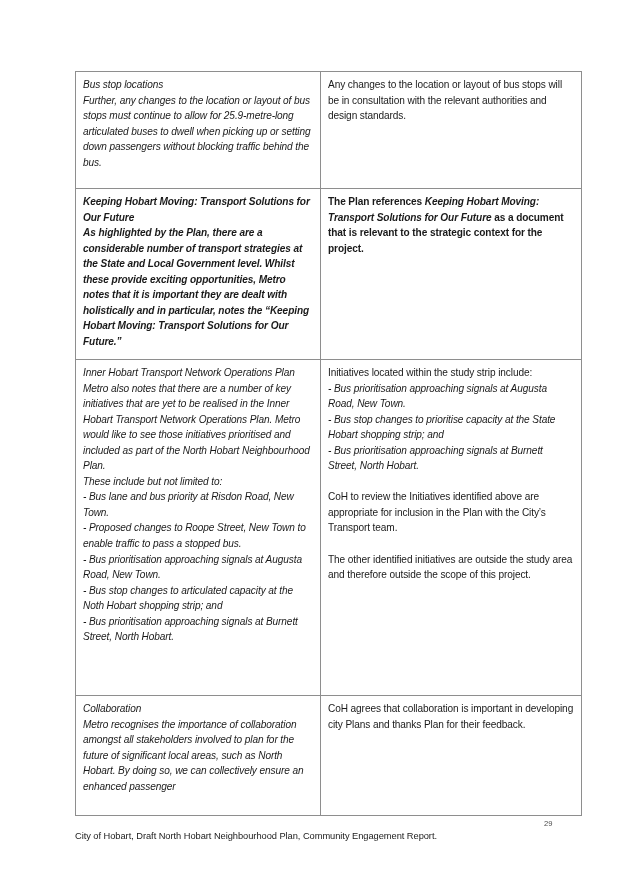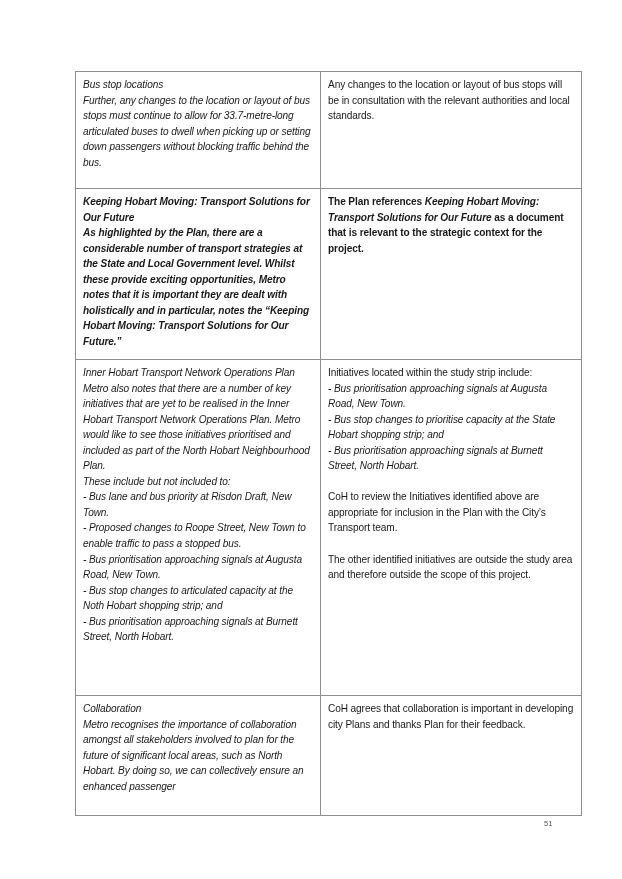--- a/index.html
+++ b/index.html
@@ -81,43 +81,43 @@
 <body>
 
 <div id="page">
 
   <table id="feedback-table">
     <tbody>
 
       <tr class="row-1">
         <td class="col-comment">
           <p class="para it">Bus stop locations</p>
-          <p class="para it">Further, any changes to the location or layout of bus stops must continue to allow for 33.7-metre-long articulated buses to dwell when picking up or setting down passengers without blocking traffic behind the bus.</p>
+          <p class="para it">Further, any changes to the location or layout of bus stops must continue to allow for 25.9-metre-long articulated buses to dwell when picking up or setting down passengers without blocking traffic behind the bus.</p>
         </td>
         <td class="col-response">
-          <p class="para ro">Any changes to the location or layout of bus stops will be in consultation with the relevant authorities and local standards.</p>
+          <p class="para ro">Any changes to the location or layout of bus stops will be in consultation with the relevant authorities and design standards.</p>
         </td>
       </tr>
 
       <tr class="row-2">
         <td class="col-comment">
           <p class="para it">Keeping Hobart Moving: Transport Solutions for Our Future</p>
           <p class="para it">As highlighted by the Plan, there are a considerable number of transport strategies at the State and Local Government level. Whilst these provide exciting opportunities, Metro notes that it is important they are dealt with holistically and in particular, notes the “Keeping Hobart Moving: Transport Solutions for Our Future.”</p>
         </td>
         <td class="col-response">
           <p class="para ro"><span>The Plan references </span><span class="it">Keeping Hobart Moving: Transport Solutions for Our Future</span><span> as a document that is relevant to the strategic context for the project.</span></p>
         </td>
       </tr>
 
       <tr class="row-3">
         <td class="col-comment">
           <p class="para it">Inner Hobart Transport Network Operations Plan</p>
           <p class="para it">Metro also notes that there are a number of key initiatives that are yet to be realised in the Inner Hobart Transport Network Operations Plan. Metro would like to see those initiatives prioritised and included as part of the North Hobart Neighbourhood Plan.</p>
-          <p class="para it">These include but not included to:</p>
-          <p class="para it">- Bus lane and bus priority at Risdon Draft, New Town.</p>
+          <p class="para it">These include but not limited to:</p>
+          <p class="para it">- Bus lane and bus priority at Risdon Road, New Town.</p>
           <p class="para it">- Proposed changes to Roope Street, New Town to enable traffic to pass a stopped bus.</p>
           <p class="para it">- Bus prioritisation approaching signals at Augusta Road, New Town.</p>
           <p class="para it">- Bus stop changes to articulated capacity at the Noth Hobart shopping strip; and</p>
           <p class="para it">- Bus prioritisation approaching signals at Burnett Street, North Hobart.</p>
         </td>
         <td class="col-response">
           <p class="para ro">Initiatives located within the study strip include:</p>
           <p class="para it">- Bus prioritisation approaching signals at Augusta Road, New Town.</p>
           <p class="para it">- Bus stop changes to prioritise capacity at the State Hobart shopping strip; and</p>
           <p class="para it">- Bus prioritisation approaching signals at Burnett Street, North Hobart.</p>
@@ -134,15 +134,16 @@
           <p class="para it">Metro recognises the importance of collaboration amongst all stakeholders involved to plan for the future of significant local areas, such as North Hobart. By doing so, we can collectively ensure an enhanced passenger</p>
         </td>
         <td class="col-response">
           <p class="para ro">CoH agrees that collaboration is important in developing city Plans and thanks Plan for their feedback.</p>
         </td>
       </tr>
 
     </tbody>
   </table>
 
-  <div id="page-number">51</div>
+  <div id="footer-line">City of Hobart, Draft North Hobart Neighbourhood Plan, Community Engagement Report.</div>
+  <div id="page-number">29</div>
 
 </div>
 
 </body></html>

